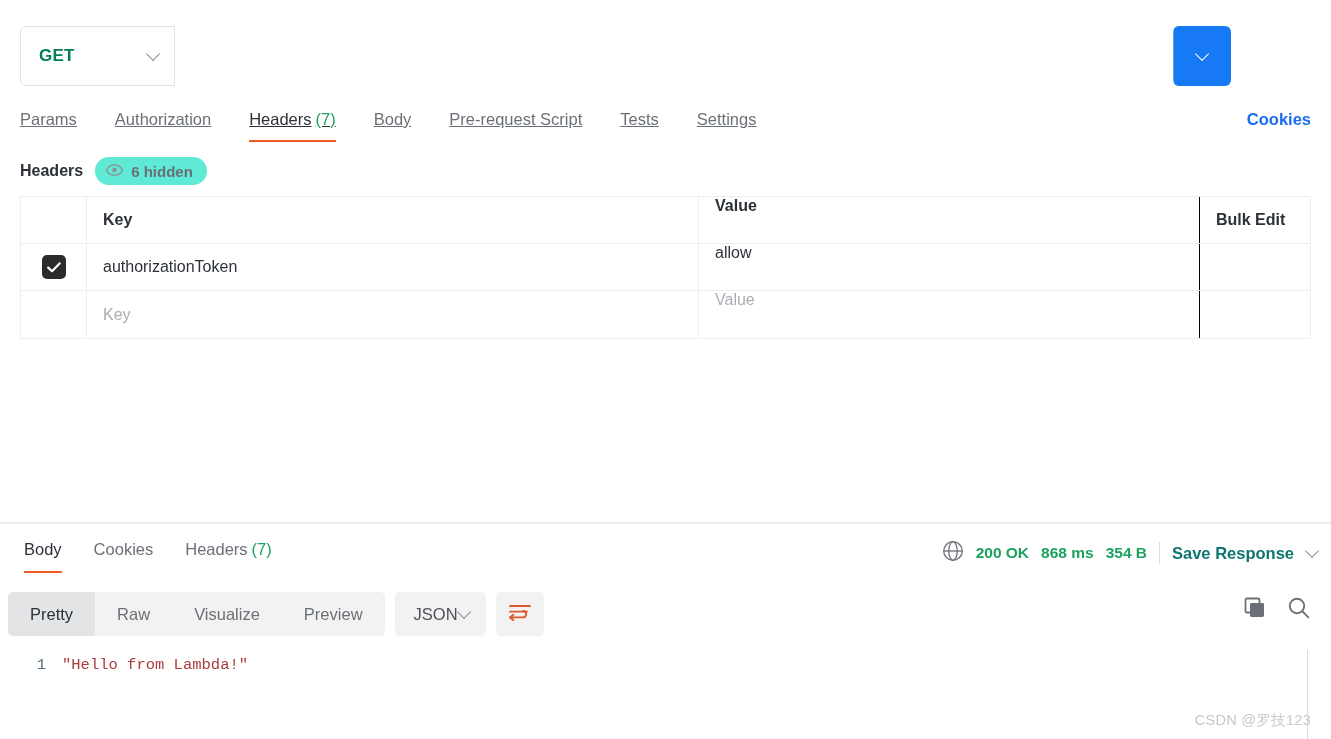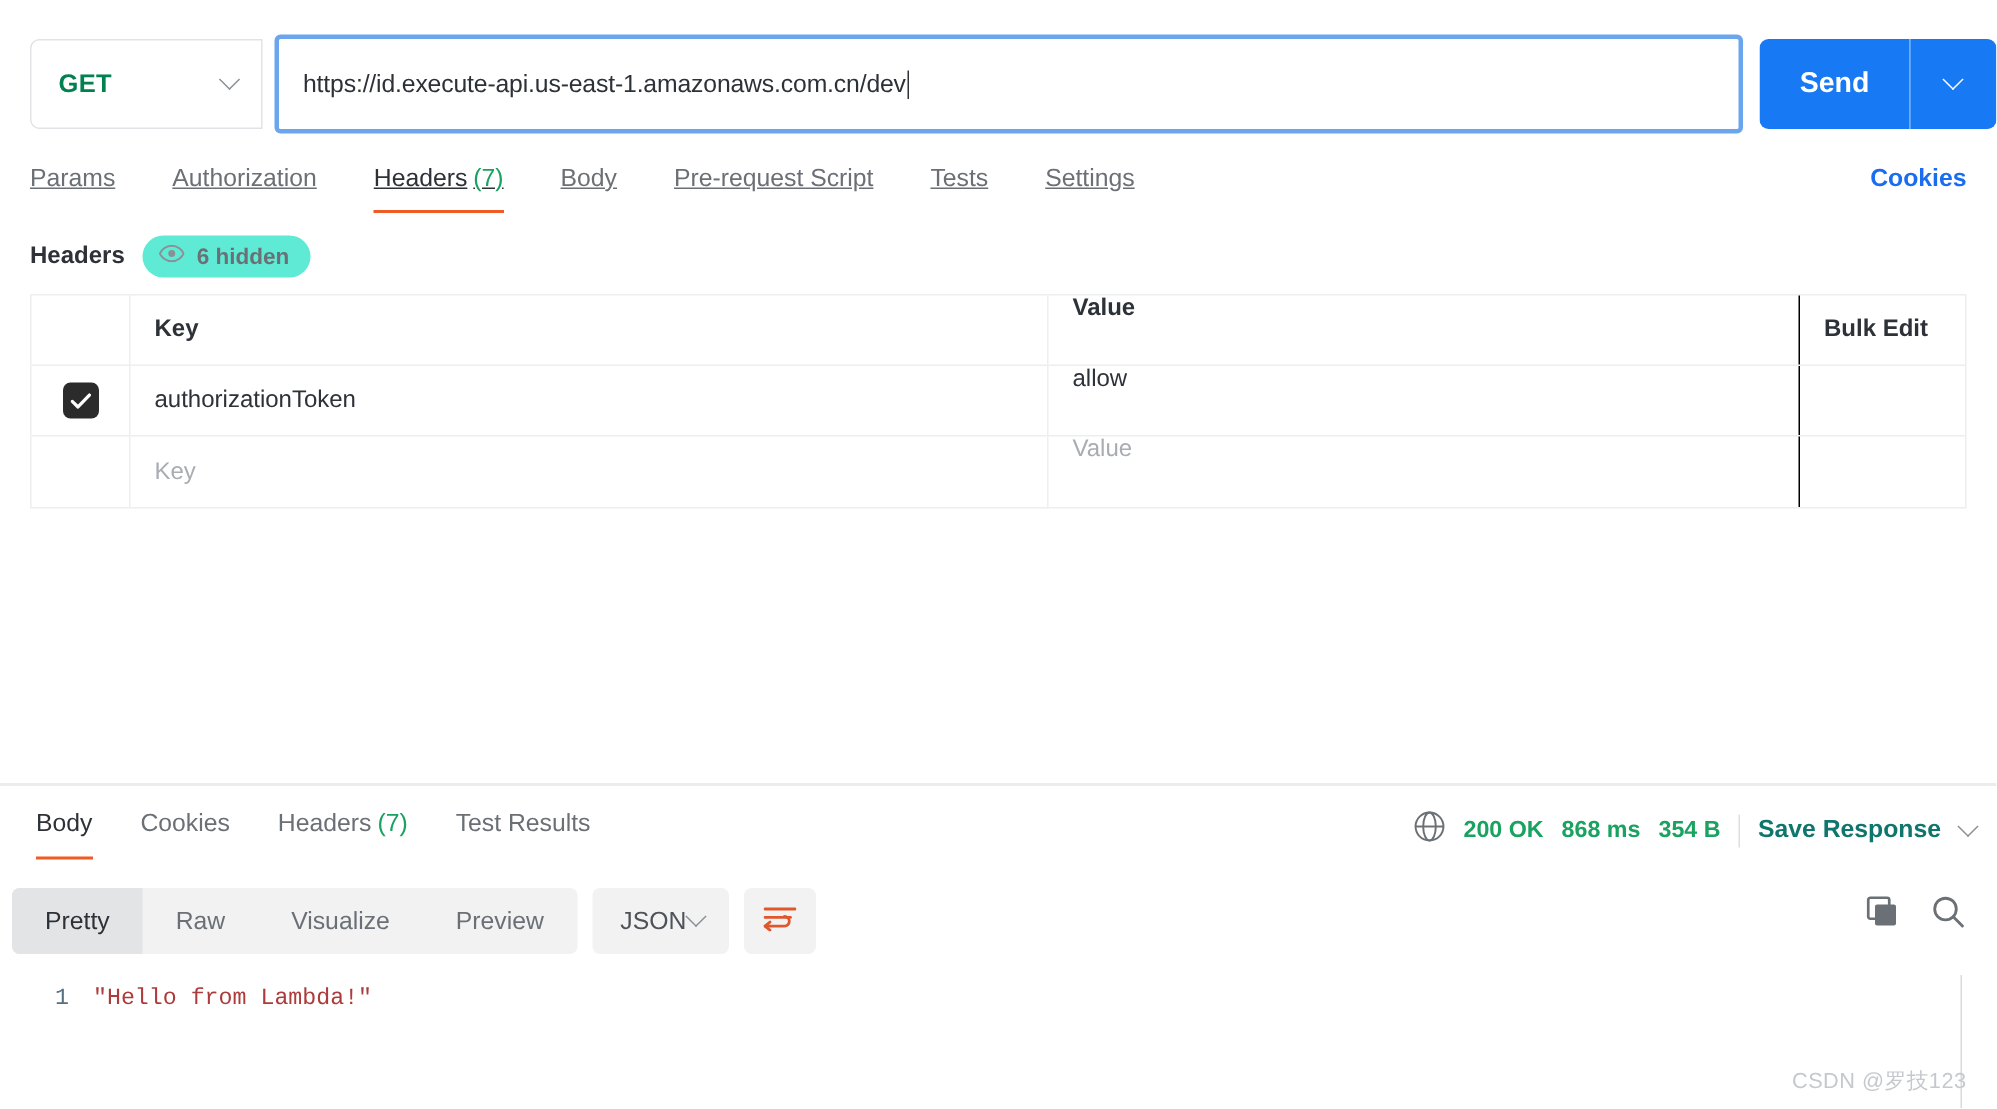--- a/index.html
+++ b/index.html
@@ -187,27 +187,22 @@
 
 <div class="app">
 
   <div class="urlbar">
 
     <div class="method-box">
       <span class="method-label">GET</span>
       <span class="method-caret"><i class="caret"></i></span>
     </div>
 
-    <div class="url-field">
-      <span class="url-text">https://id.execute-api.us-east-1.amazonaws.com.cn/dev</span>
-        <span class="url-caret-bar"></span>
-    </div>
 
     <div class="send-group">
-      <button class="send-btn">Send</button>
       <div class="send-split"></div>
       <div class="send-caret">
         <span><i class="caret white"></i></span>
       </div>
     </div>
   </div>
 
   <div class="req-tabs">
     <div class="tab-strip">
       <div class="tab">
@@ -297,23 +292,20 @@
   <div class="res-tabs">
     <div class="res-strip">
       <div class="res-tab active">
         <span>Body</span>
       </div>
       <div class="res-tab">
         <span>Cookies</span>
       </div>
       <div class="res-tab">
         <span>Headers</span><span class="count">(7)</span>
-      </div>
-      <div class="res-tab">
-        <span>Test Results</span>
       </div>
     </div>
 
     <div class="res-meta">
       <span>
         <svg width="22" height="22" viewBox="0 0 22 22">
           <circle cx="11" cy="11" r="9.3" fill="none" stroke="#6b7076" stroke-width="1.3"></circle>
           <ellipse cx="11" cy="11" rx="4.2" ry="9.3" fill="none" stroke="#6b7076" stroke-width="1.3"></ellipse>
           <line x1="1.8" y1="11" x2="20.2" y2="11" stroke="#6b7076" stroke-width="1.3"></line>
         </svg>

